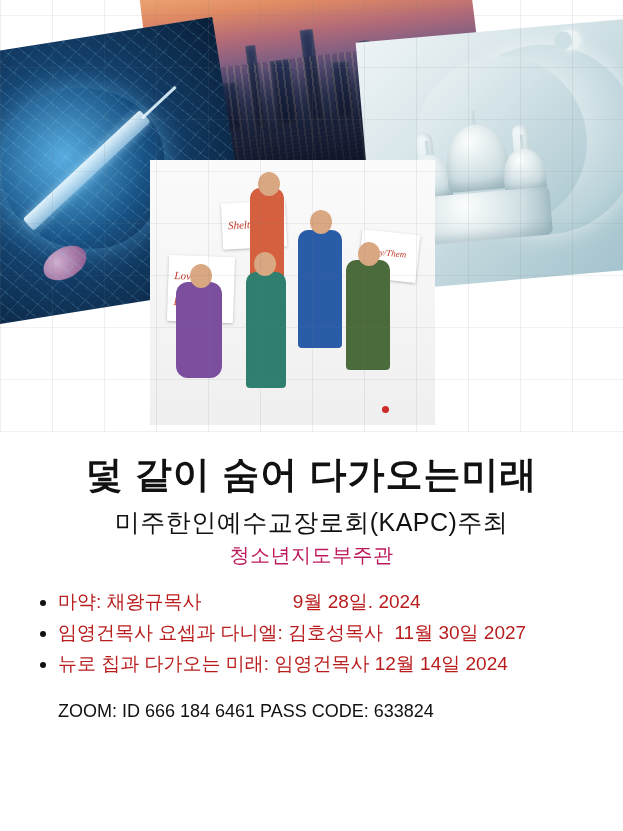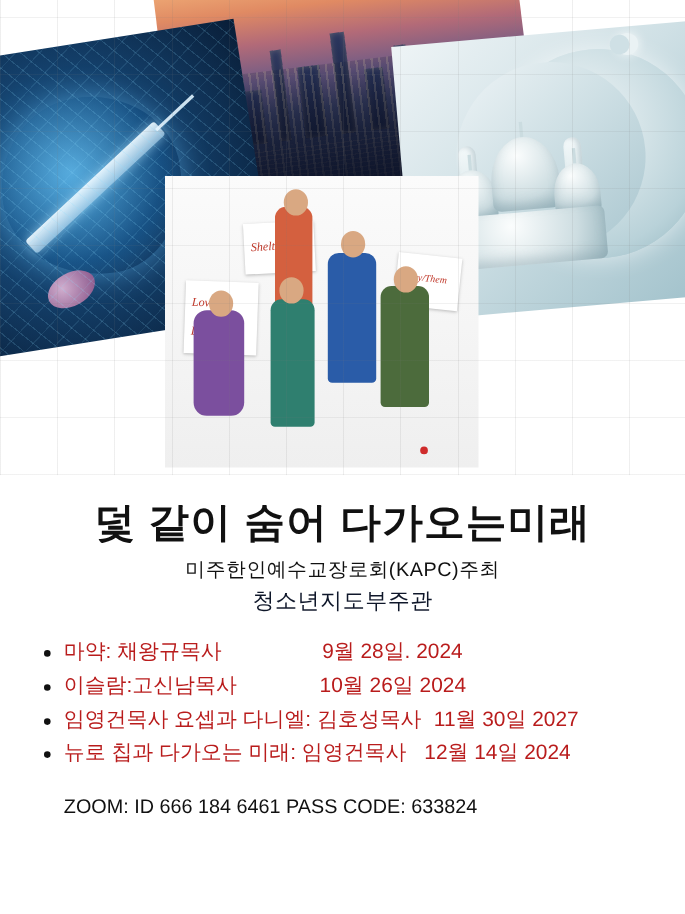--- a/index.html
+++ b/index.html
@@ -273,29 +273,29 @@
     text-align: center;
     font-size: 37px;
     font-weight: bold;
     letter-spacing: 1px;
     color: #111111;
     margin-top: 18px;
     white-space: nowrap;
   }
   .subline {
     text-align: center;
-    font-size: 18px;
+    font-size: 25px;
     color: #111111;
     margin-top: 6px;
     letter-spacing: .5px;
   }
   .subline2 {
     text-align: center;
     font-size: 20px;
-    color: #0f172a;
+    color: #be185d;
     margin-top: 3px;
     letter-spacing: .5px;
   }
 
   .sessions {
     margin: 18px 0 0 0;
     padding: 0 0 0 26px;
     list-style: none;
   }
   .sessions li {
@@ -425,28 +425,24 @@
   <div class="headline">덫 같이 숨어 다가오는미래</div>
   <div class="subline">미주한인예수교장로회(KAPC)주최</div>
   <div class="subline2">청소년지도부주관</div>
 
   <ul class="sessions">
     <li>
       <span class="label">마약: 채왕규목사</span>
       <span class="date" style="margin-left:86px;">9월 28일. 2024</span>
     </li>
     <li>
-      <span class="label">이슬람:고신남목사</span>
-      <span class="date" style="margin-left:70px;">10월 26일 2024</span>
-    </li>
-    <li>
       <span class="label">임영건목사 요셉과 다니엘: 김호성목사</span>
       <span class="date" style="margin-left:6px;">11월 30일 2027</span>
     </li>
     <li>
       <span class="label">뉴로 칩과 다가오는 미래: 임영건목사</span>
-      <span class="date" style="margin-left:11px;">12월 14일 2024</span>
+      <span class="date" style="margin-left:0;">12월 14일 2024</span>
     </li>
   </ul>
 
   <div class="zoom-line">ZOOM: ID 666 184 6461 PASS CODE: 633824</div>
 
 </div>
 
 </body></html>

